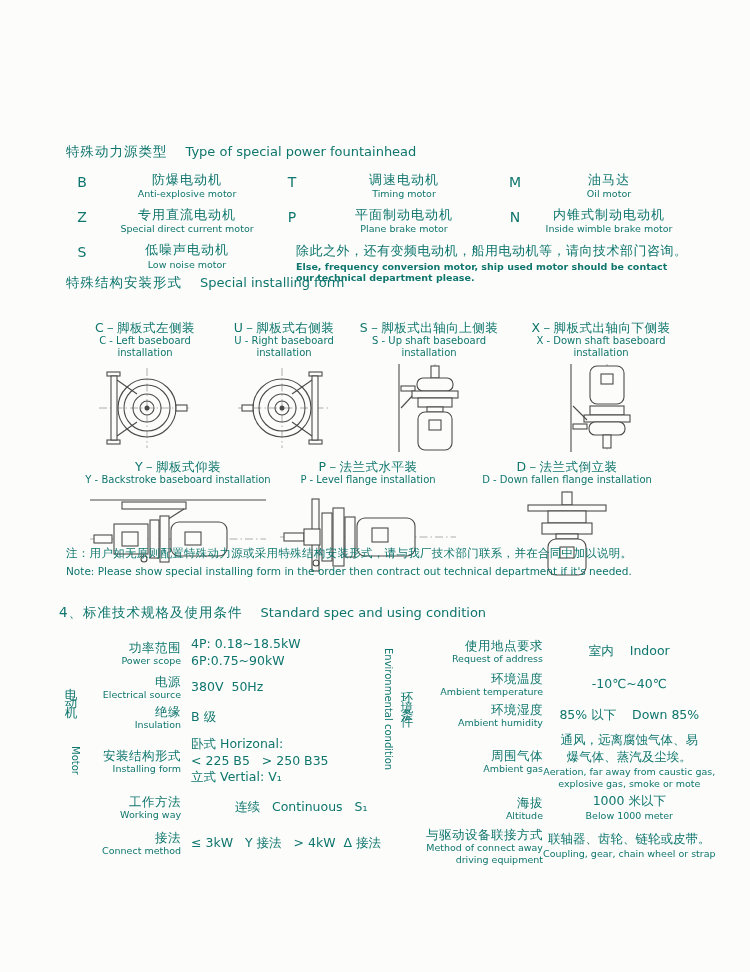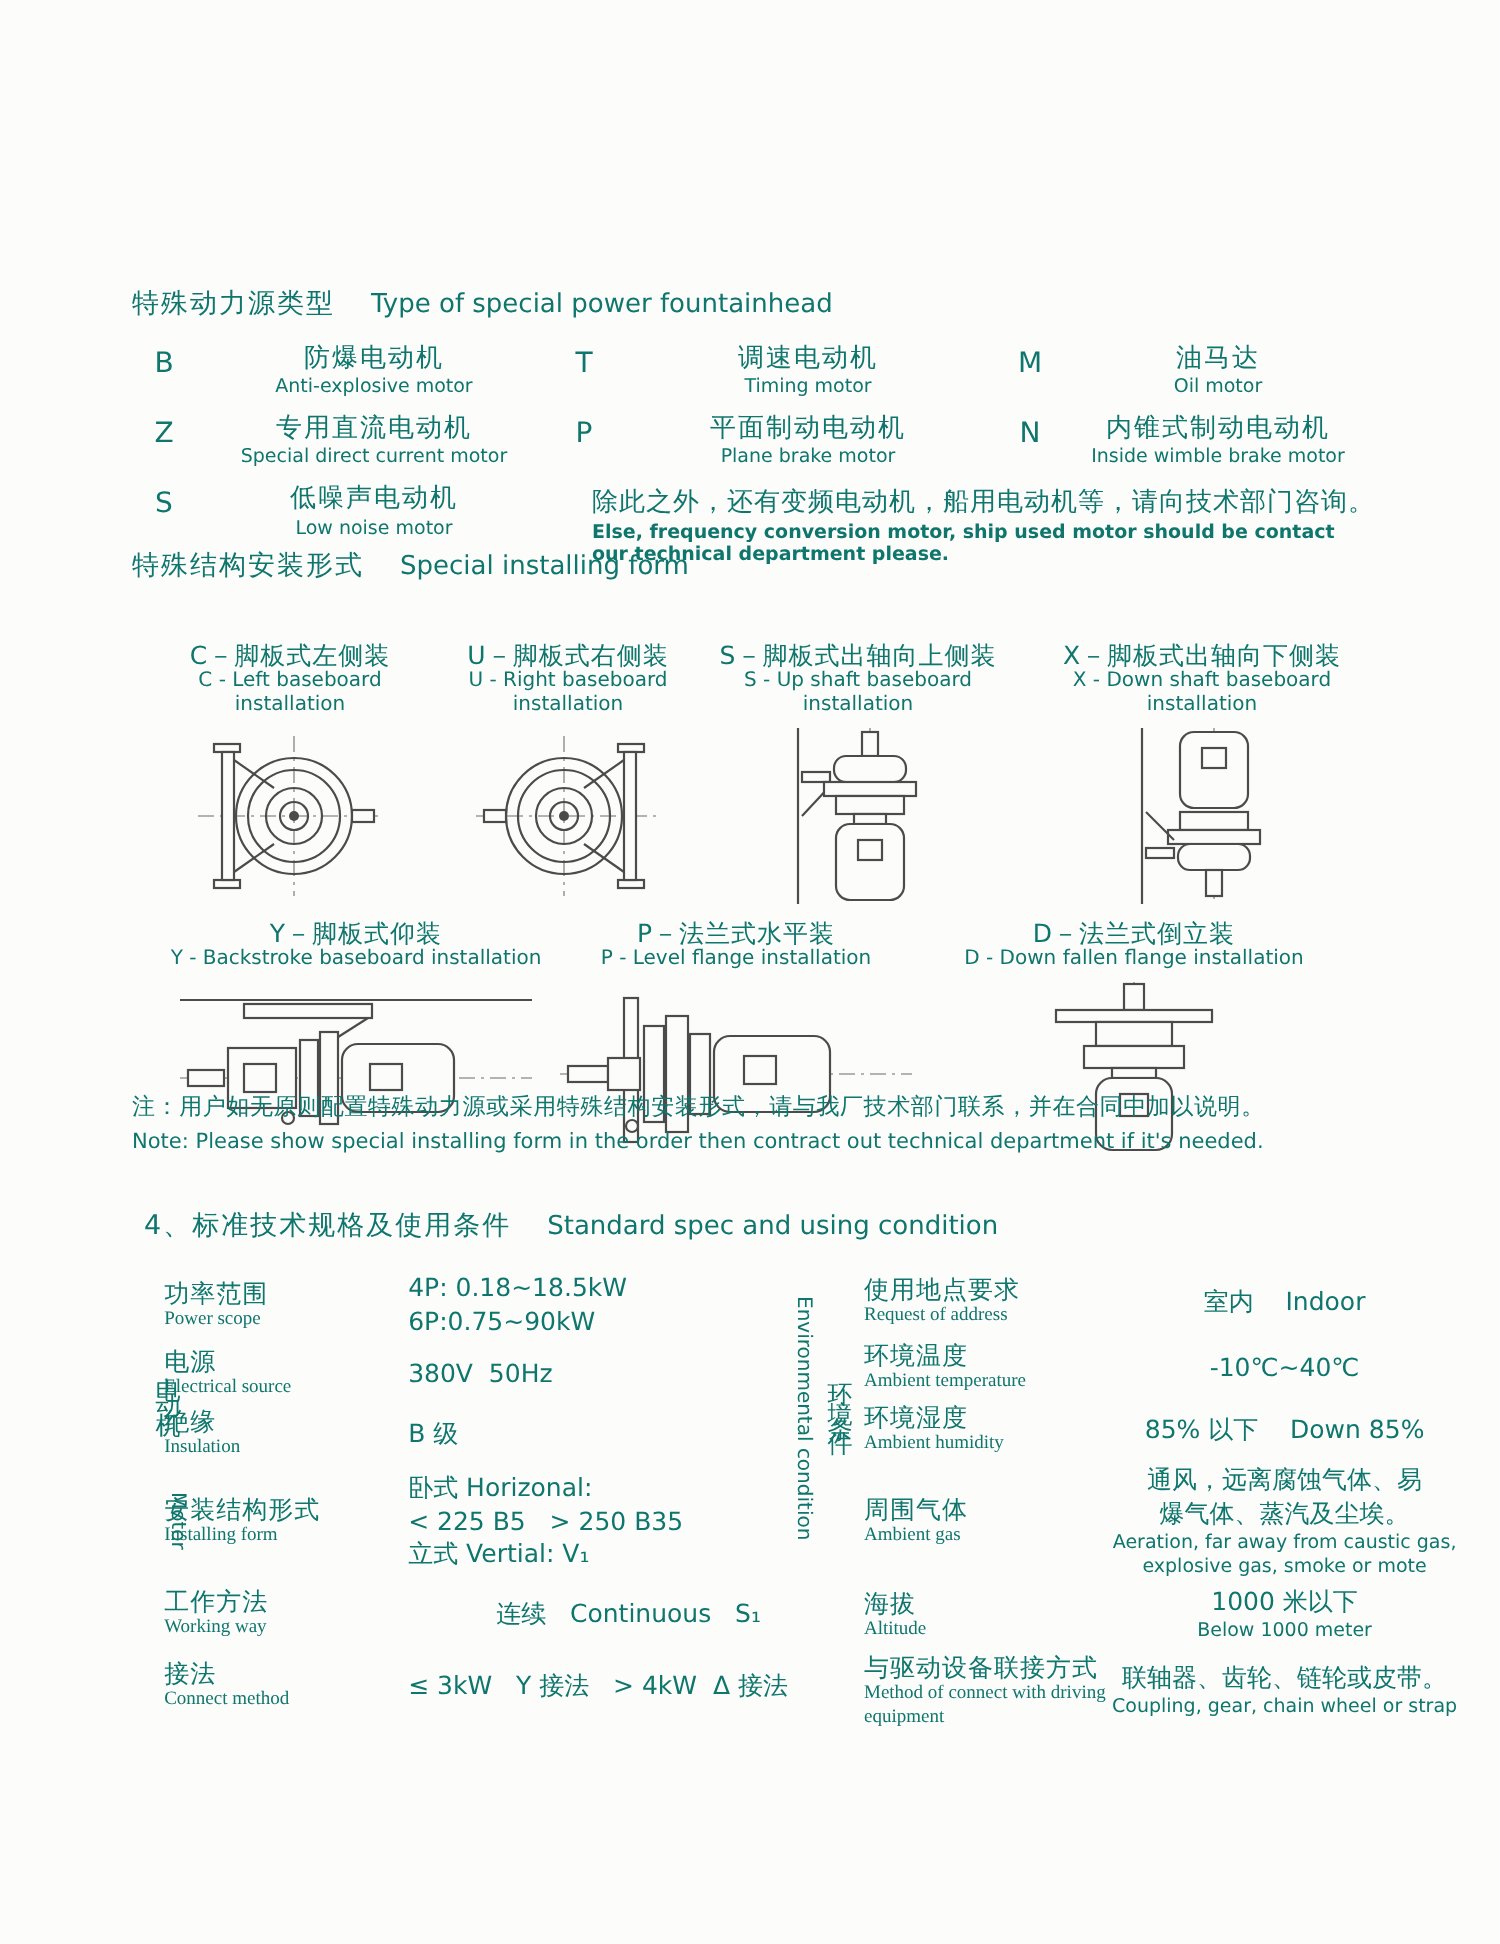--- a/index.html
+++ b/index.html
@@ -39,37 +39,37 @@
   svg.diag .fw{stroke:#4b4b4b;stroke-width:1.1;fill:#fcfcfa;}
   svg.diag .cl{stroke:#9a9a9a;stroke-width:0.8;fill:none;stroke-dasharray:8 3 1.5 3;}
   svg.diag .dk{fill:#4b4b4b;stroke:none;}
 
   
   .note{position:absolute;left:66px;top:546px;width:650px;}
   .note .zh{font-size:11.5px;letter-spacing:0.3px;}
   .note .en{font-size:10.5px;margin-top:4px;}
 
   
-  .sec-spec{position:absolute;left:72px;top:604px;width:652px;}
+  .sec-spec{position:absolute;left:59px;top:604px;width:652px;}
   .spec-body{display:flex;margin-top:12px;}
   .half{display:flex;}
   .half-motor{width:322px;}
   .half-env{flex:1;}
   .vcol{position:relative;}
   .vcol-motor{width:26px;}
   .vcol-env{width:38px;}
   .vzh{writing-mode:vertical-rl;text-orientation:upright;font-size:12.5px;letter-spacing:9px;position:absolute;white-space:nowrap;}
   .vcol-motor .vzh{left:3px;top:44px;}
   .vcol-env .vzh{left:17px;top:48px;letter-spacing:8px;}
   .vrot{position:absolute;white-space:nowrap;transform:rotate(90deg);transform-origin:left top;font-size:10px;}
   .vcol-motor .vrot{left:22px;top:112px;}
   .vcol-env .vrot{left:13px;top:14px;}
   .spec-rows{flex:1;display:flex;flex-direction:column;}
   .srow{display:flex;align-items:center;}
-  .lbl{text-align:left;line-height:1.2;font-family:Liberation Serif, serif;}
+  .lbl{text-align:right;line-height:1.2;}
   .half-motor .lbl{width:112px;}
   .half-env .lbl{width:124px;}
   .lbl .zh{font-size:12.5px;letter-spacing:0.5px;}
   .lbl .en{font-size:9.5px;}
   .val{flex:1;}
   .half-motor .val{padding-left:10px;text-align:left;}
   .half-env .val{text-align:center;padding-right:2px;}
   .val .line{font-size:12.5px;white-space:pre;line-height:1.35;}
   .val .line.en{font-size:9.5px;line-height:1.3;}
 </style>
@@ -403,21 +403,21 @@
                 <div class="en">Altitude</div>
               </div>
             <div class="val">
               <div class="line">1000 米以下</div>
               <div class="line en">Below 1000 meter</div>
             </div>
           </div>
           <div class="srow" style="height:44px;">
             <div class="lbl">
                 <div class="zh">与驱动设备联接方式</div>
-                <div class="en">Method of connect with driving equipment</div>
+                <div class="en">Method of connect away driving equipment</div>
               </div>
             <div class="val">
               <div class="line">联轴器、齿轮、链轮或皮带。</div>
               <div class="line en">Coupling, gear, chain wheel or strap</div>
             </div>
           </div>
         </div>
       </div>
 
     </div>

